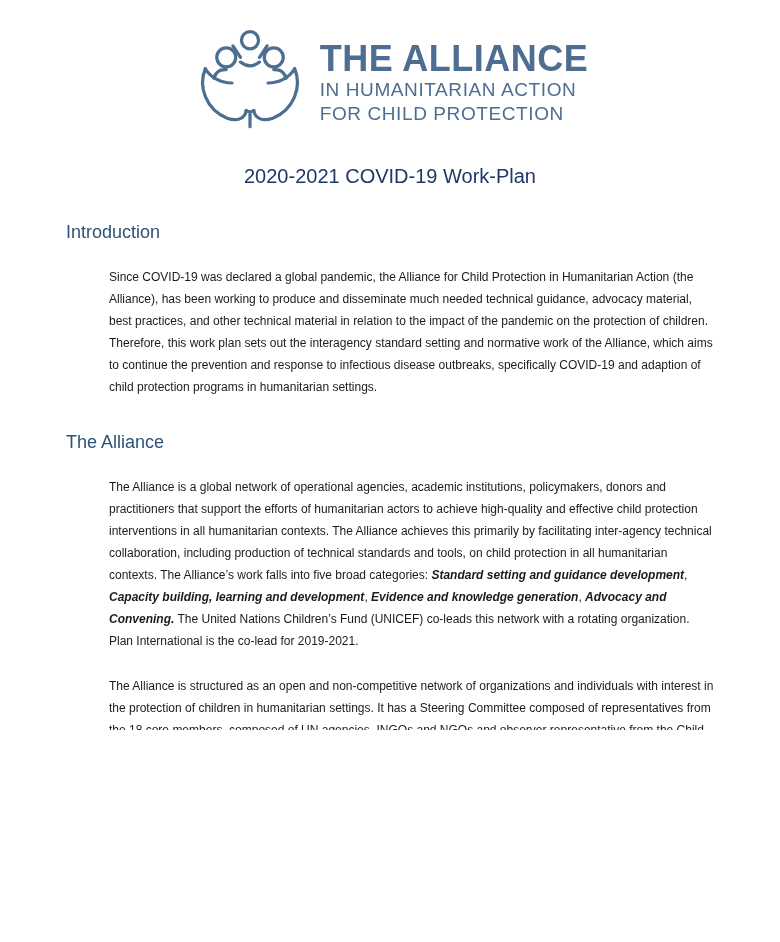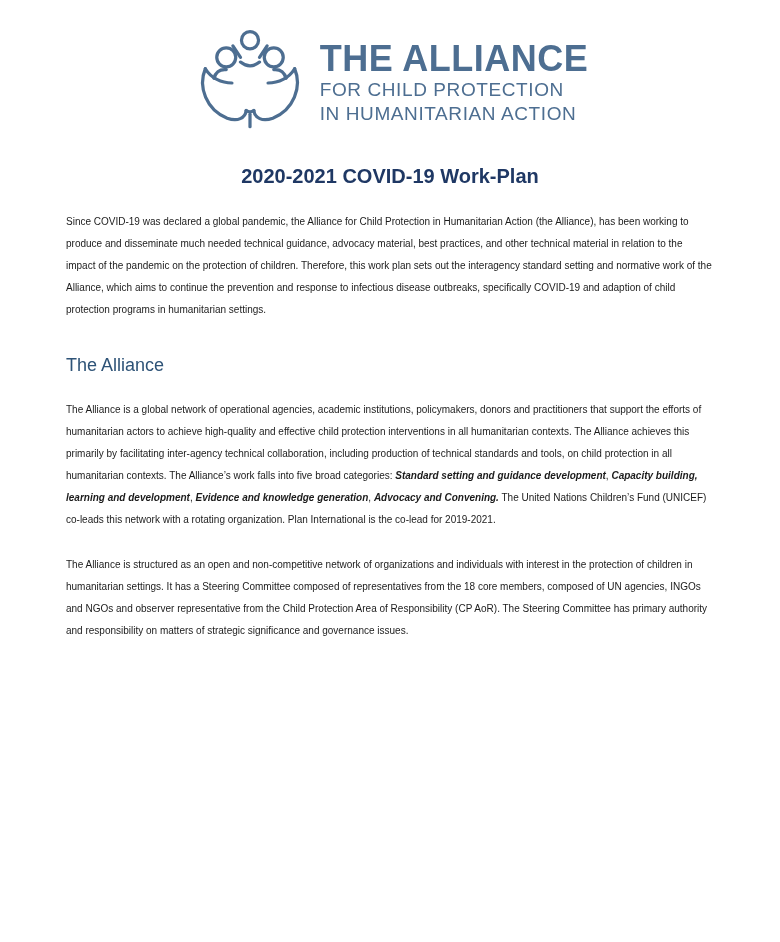--- a/index.html
+++ b/index.html
@@ -42,37 +42,38 @@
     font-weight: 400;
     letter-spacing: 0.6px;
     color: #4d6e91;
     line-height: 1.26;
   }
   
   .doc-title {
     margin-top: 25px;
     text-align: center;
     font-size: 20px;
-    font-weight: bold;
+    font-weight: normal;
     color: #1f3864;
   }
   
   .content { width: 648px; margin: 0 auto; }
   .section-heading {
     margin-top: 34px;
     font-size: 18px;
     font-weight: 400;
     color: #2e5377;
   }
   .para {
     margin-top: 23px;
-    font-size: 10px;
+    font-size: 12px;
     line-height: 22px;
     color: #1b1b1b;
     text-align: left;
+    margin-left: 43px;
   }
   .updates { margin-top: 20px; }
   .seg-bi { font-weight: bold; font-style: italic; text-align: right; }
   .hyperlink { color: #0563c1; text-decoration: underline; cursor: pointer; }
 </style>
 </head>
 <body>
 
 <div class="page">
 
@@ -97,29 +98,30 @@
 
         <path d="M107 45 C115 64 106 88 84 97 C73 101 65 97 64 89"></path>
         <path d="M107 45 C101 55 90 60 79 60"></path>
 
         <path d="M56 89 Q60 92 64 89"></path>
         <path d="M60 93 L60 106"></path>
       </svg>
     </div>
     <div class="wordmark">
       <div class="wm-name">THE ALLIANCE</div>
+      <div class="wm-sub">IN HUMANITARIAN ACTION</div>
       <div class="wm-sub">FOR CHILD PROTECTION</div>
-      <div class="wm-sub">IN HUMANITARIAN ACTION</div>
     </div>
   </header>
 
   <h1 class="doc-title">2020-2021 COVID-19 Work-Plan</h1>
 
   <main class="content">
 
+    <h2 class="section-heading">Introduction</h2>
 
     <p class="para">Since COVID-19 was declared a global pandemic, the Alliance for Child Protection in Humanitarian Action (the Alliance), has been working to produce and disseminate much needed technical guidance, advocacy material, best practices, and other technical material in relation to the impact of the pandemic on the protection of children. Therefore, this work plan sets out the interagency standard setting and normative work of the Alliance, which aims to continue the prevention and response to infectious disease outbreaks, specifically COVID-19 and adaption of child protection programs in humanitarian settings.</p>
 
 
     <h2 class="section-heading">The Alliance</h2>
 
     <p class="para"><span class="seg-normal">The Alliance is a global network of operational agencies, academic institutions, policymakers, donors and practitioners that support the efforts of humanitarian actors to achieve high-quality and effective child protection interventions in all humanitarian contexts. The Alliance achieves this primarily by facilitating inter-agency technical collaboration, including production of technical standards and tools, on child protection in all humanitarian contexts. The Alliance’s work falls into five broad categories: </span><span class="seg-bi">Standard setting and guidance development</span><span class="seg-normal">, </span><span class="seg-bi">Capacity building, learning and development</span><span class="seg-normal">, </span><span class="seg-bi">Evidence and knowledge generation</span><span class="seg-normal">, </span><span class="seg-bi">Advocacy and Convening.</span><span class="seg-normal"> The United Nations Children’s Fund (UNICEF) co-leads this network with a rotating organization. Plan International is the co-lead for 2019-2021.</span></p>
 
     <p class="para">The Alliance is structured as an open and non-competitive network of organizations and individuals with interest in the protection of children in humanitarian settings. It has a Steering Committee composed of representatives from the 18 core members, composed of UN agencies, INGOs and NGOs and observer representative from the Child Protection Area of Responsibility (CP AoR). The Steering Committee has primary authority and responsibility on matters of strategic significance and governance issues.</p>
 

